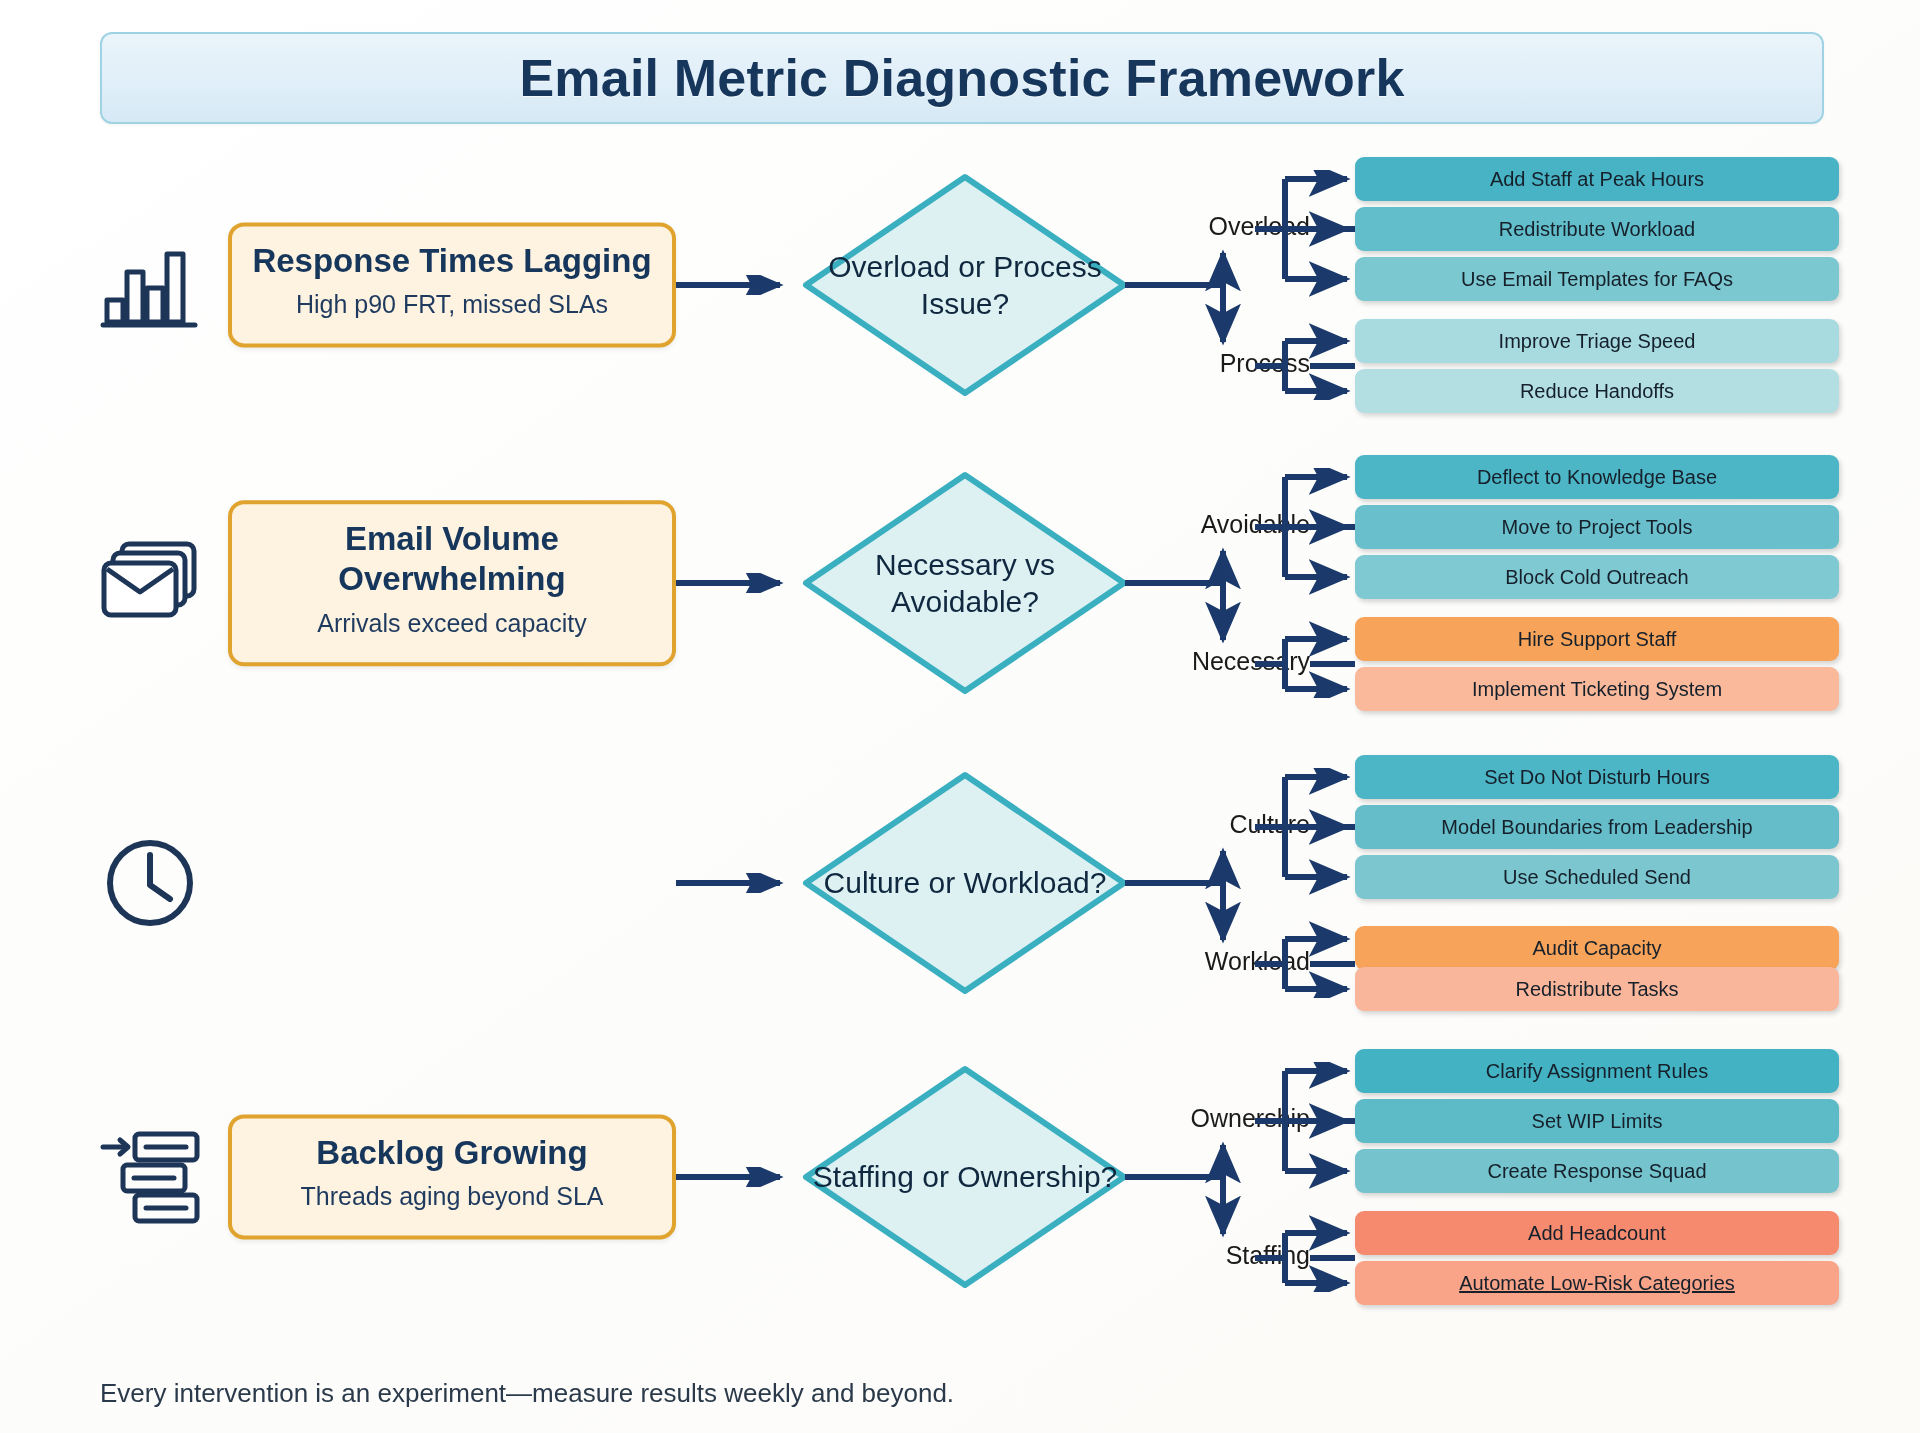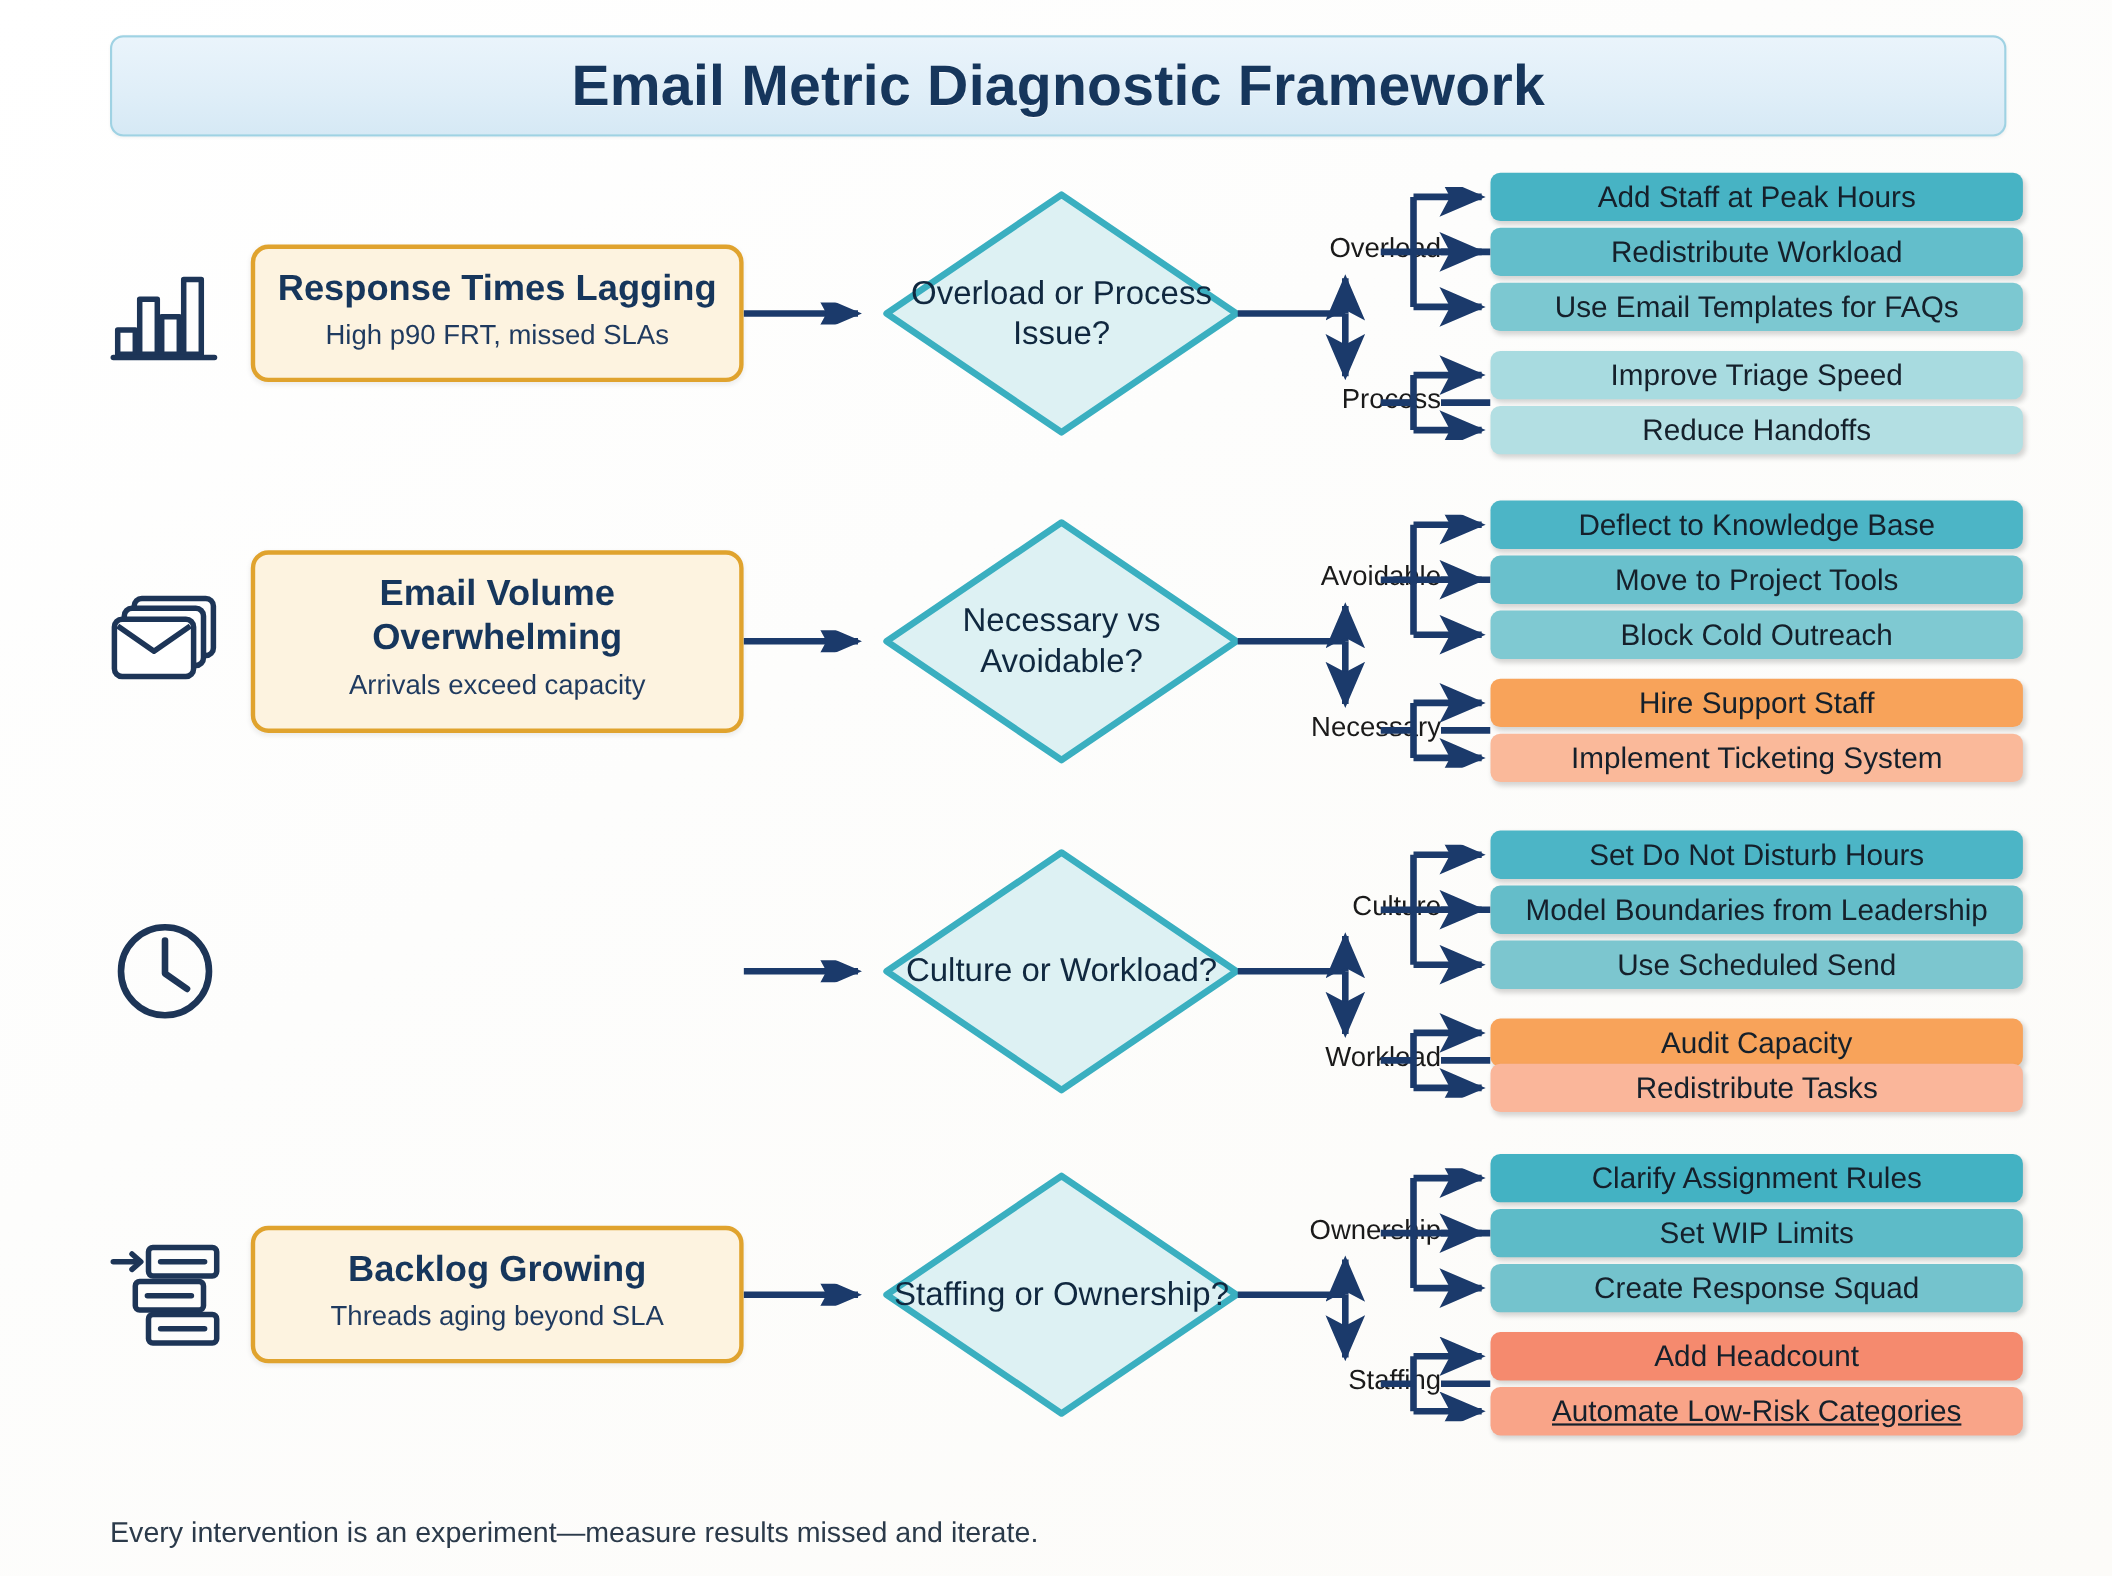--- a/index.html
+++ b/index.html
@@ -89,21 +89,21 @@
     position:absolute;font-size:25px;color:#1a1a1a;white-space:nowrap;
     text-align:right;
   }
 
   
   .actions{position:absolute;left:1355px;top:0;width:500px;height:230px;}
   .action{
     position:absolute;left:0;width:484px;height:44px;
     border-radius:9px;
     display:flex;align-items:center;justify-content:center;
-    font-size:27px;color:#15202b;
+    font-size:20px;color:#15202b;
     box-shadow:2px 3px 5px rgba(0,0,0,0.16);
     box-sizing:border-box;
     padding:0 8px;
     white-space:nowrap;
   }
 
   
   .conn-svg{position:absolute;left:1255px;top:0;width:110px;height:230px;}
 
   
@@ -382,15 +382,15 @@
             <line x1="30" y1="59" x2="92" y2="59" stroke="#1b3a6b" stroke-width="6" marker-end="url(#m3c)"></line>
             <line x1="30" y1="109" x2="92" y2="109" stroke="#1b3a6b" stroke-width="6" marker-end="url(#m3c)"></line>
             <line x1="0" y1="196" x2="30" y2="196" stroke="#1b3a6b" stroke-width="6"></line>
             <line x1="30" y1="171" x2="30" y2="221" stroke="#1b3a6b" stroke-width="6"></line>
             <line x1="30" y1="171" x2="92" y2="171" stroke="#1b3a6b" stroke-width="6" marker-end="url(#m3c)"></line>
             <line x1="30" y1="221" x2="92" y2="221" stroke="#1b3a6b" stroke-width="6" marker-end="url(#m3c)"></line>
           </svg></div>
       </div>
     </div>
 
-  <div class="footer">Every intervention is an experiment—measure results missed and iterate.</div>
+  <div class="footer">Every intervention is an experiment—measure results weekly and beyond.</div>
 
 </div>
 
 </body></html>

